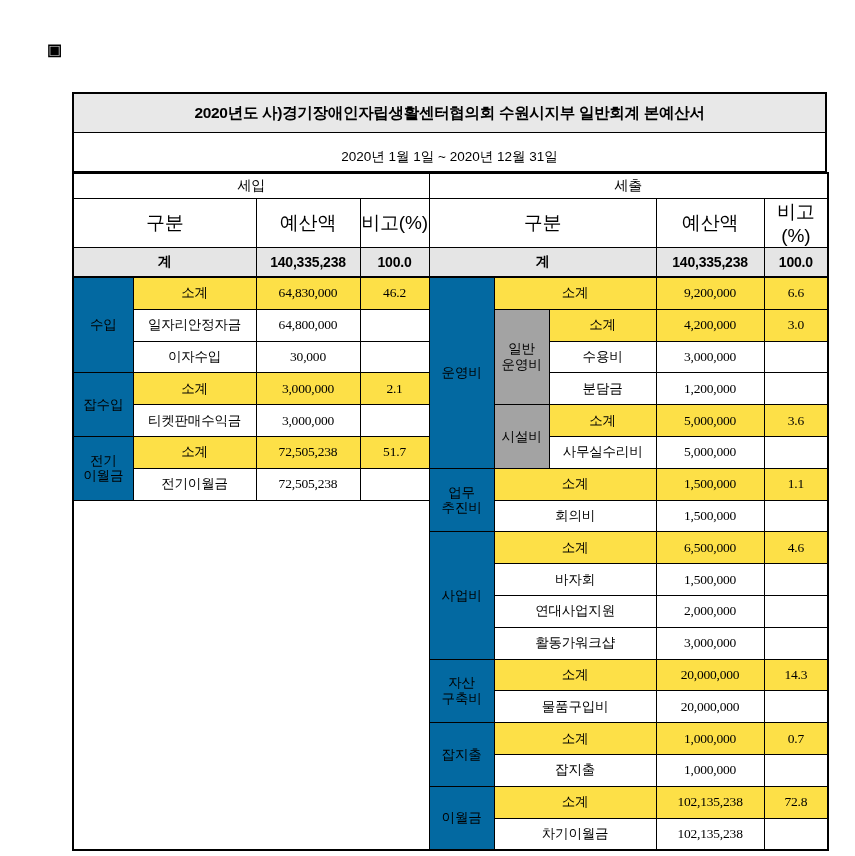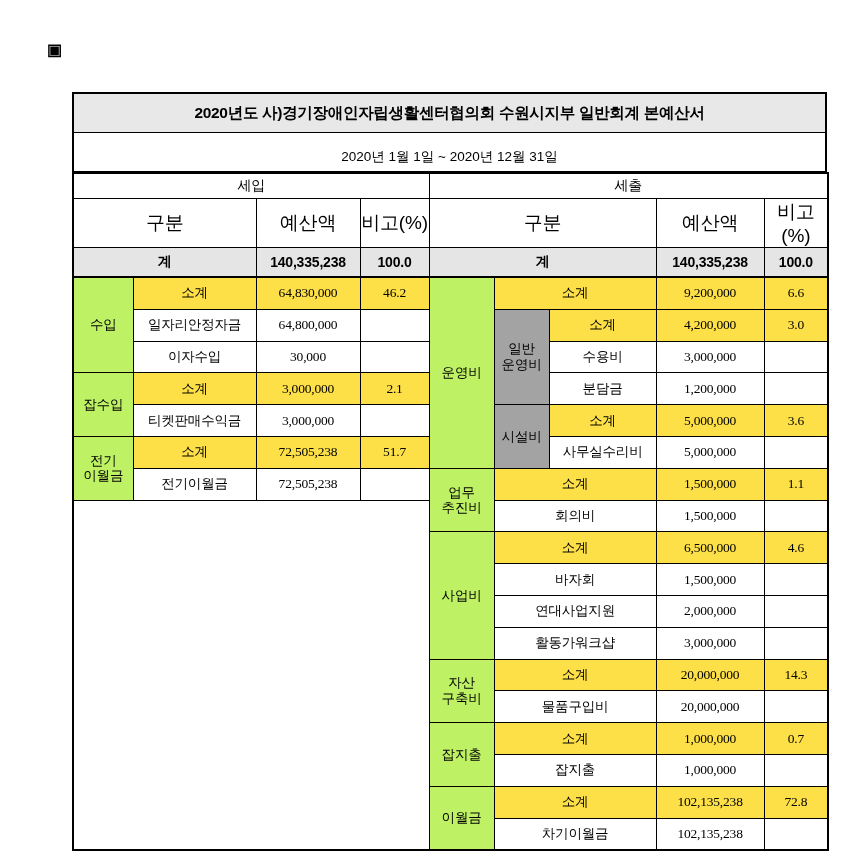--- a/index.html
+++ b/index.html
@@ -48,21 +48,21 @@
   }
   tr.hrow1 td { height:24px; font-family:"Liberation Sans", sans-serif; font-size:14px; }
   tr.hrow2 td { height:29px; font-family:"Liberation Sans", sans-serif; font-size:19px; }
   tr.trow td {
     height:28px; background:#e5e5e5; font-weight:bold;
     font-family:"Liberation Sans", sans-serif; font-size:14px;
     border-bottom:2px solid #000;
   }
   tr.brow td { height:30.8px; }
 
-  .g   { background:#bef264; border-right:0 none; white-space:pre-line; line-height:1.15; }
+  .g   { background:#0369a1; border-right:0 none; white-space:pre-line; line-height:1.15; }
   .sg  { background:#a3a3a3; }
   .sub { background:#fde047; }
   .nl  { border-left:0 none; }
   .tt  { border-top:2px solid #000; }
   .dv  { border-left:2px solid #000; }
   .num { text-align:right; padding-right:7px; }
   .pct { text-align:right; padding-right:6px; }
   .empty { background:#fff; border-right:2px solid #000; border-top:2px solid #000; }
 </style>
 </head>

